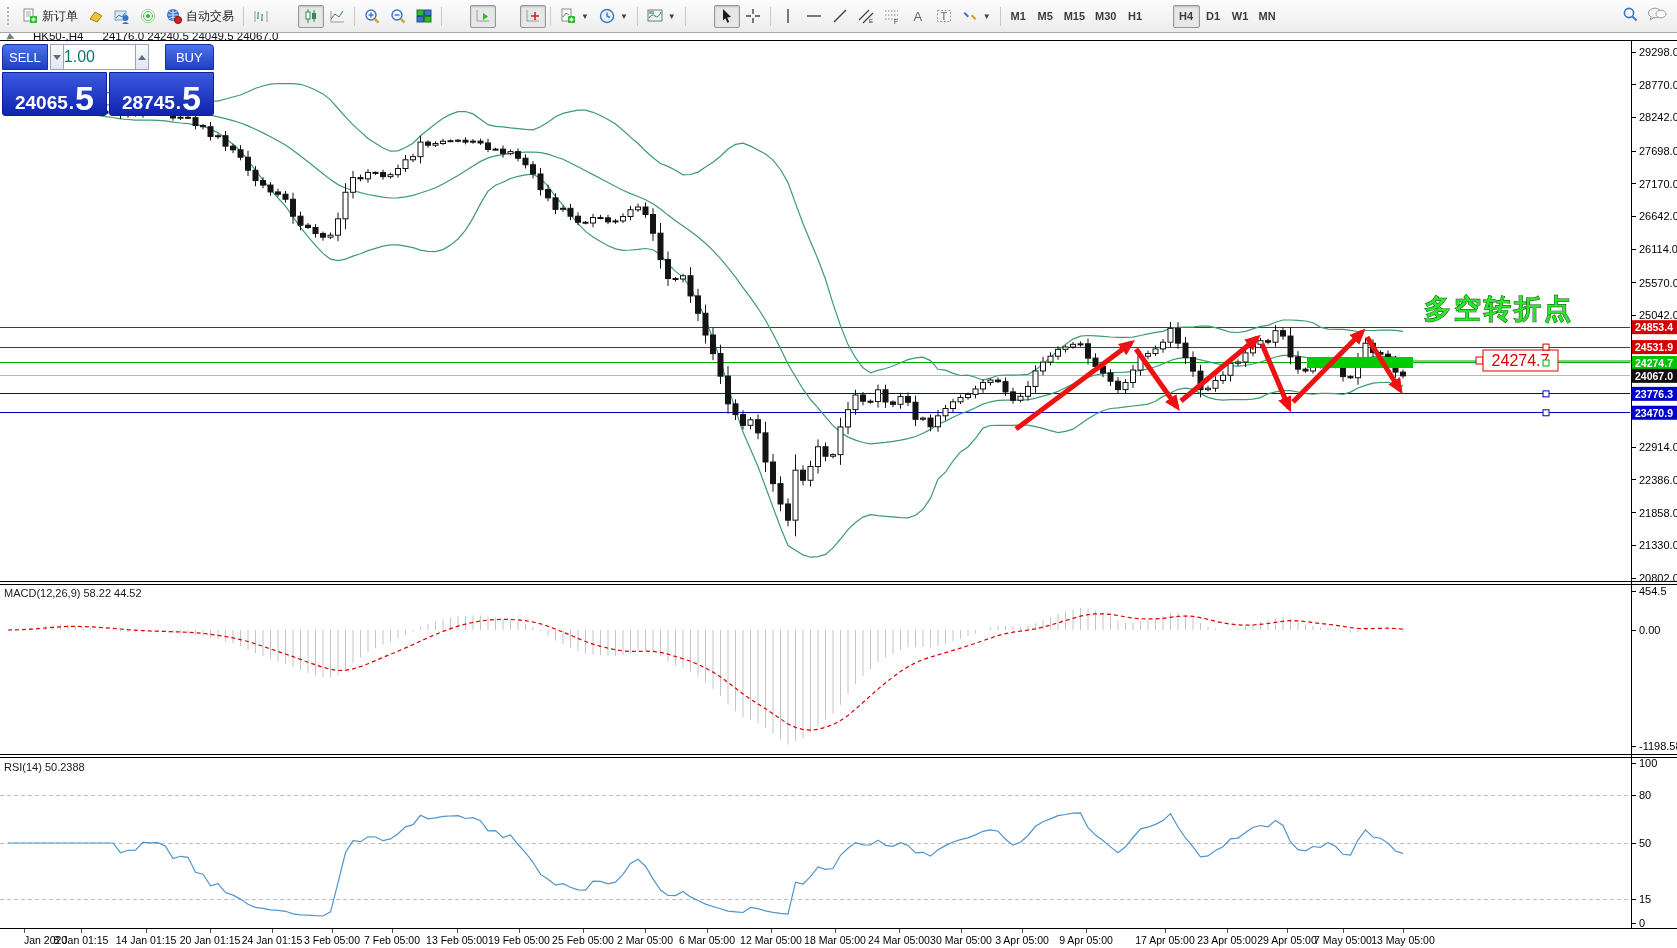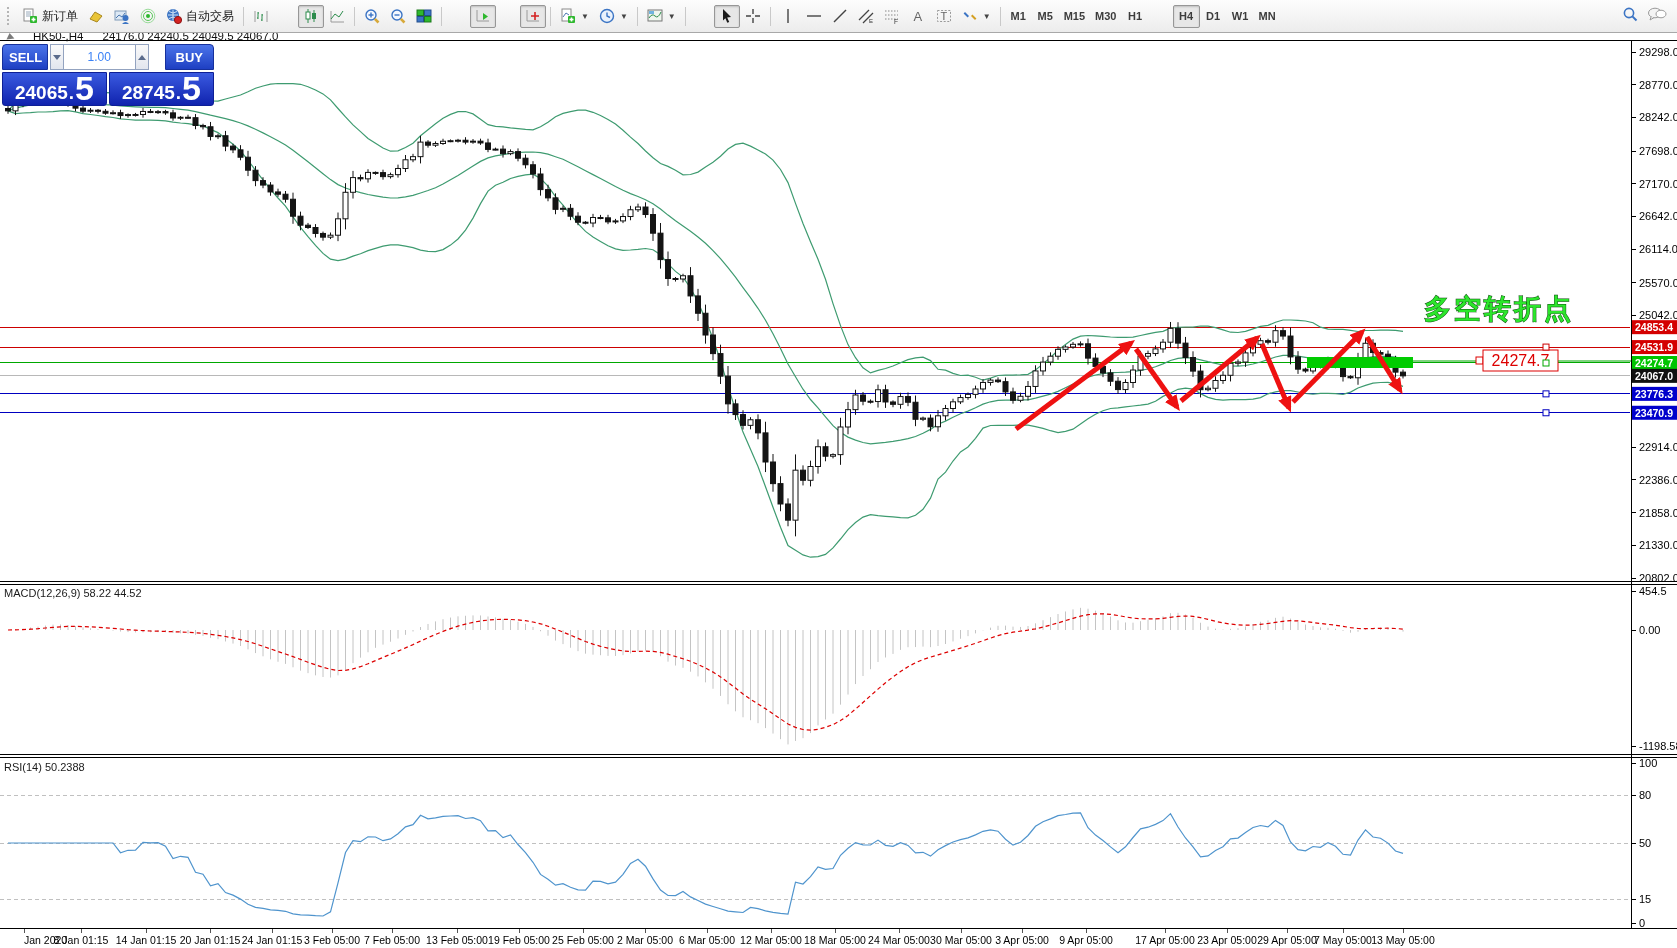--- a/index.html
+++ b/index.html
@@ -22,32 +22,32 @@
 
   
   .chart-title{position:absolute;left:6px;top:30px;z-index:6;display:flex;align-items:center;
     gap:19px;font-size:11.5px;color:#101010;}
   .tri{width:0;height:0;border-left:4px solid transparent;border-right:4px solid transparent;
     border-bottom:6px solid #7a7a7a;transform:rotate(-8deg);}
 
   
   .quote-panel{position:absolute;left:2px;top:44px;width:212px;z-index:6;}
   .qp-row1{display:flex;height:26px;align-items:stretch;}
-  .btn-sell,.btn-buy{color:#fff;font-weight:bold;font-size:13px;border:1px solid #16309c;
+  .btn-sell,.btn-buy{color:#fff;font-weight:normal;font-size:13px;border:1px solid #16309c;
     background:linear-gradient(#4b74ea,#1e3fc2);cursor:pointer;}
   .btn-sell{width:46px;border-radius:4px 0 0 0;}
   .btn-buy{width:51px;border-radius:0 4px 0 0;margin-left:16px;}
   .vol{display:flex;width:103px;margin-left:2px;}
   .vol button{width:14px;background:linear-gradient(#fafafa,#e2e6ee);border:1px solid #93a3c0;
     padding:0;display:flex;align-items:center;justify-content:center;cursor:pointer;}
   .arr-dn{width:0;height:0;border-left:4px solid transparent;border-right:4px solid transparent;border-top:5px solid #5a6b8c;}
   .arr-up{width:0;height:0;border-left:4px solid transparent;border-right:4px solid transparent;border-bottom:5px solid #5a6b8c;}
   .vol-val{flex:1;background:#fff;border-top:1px solid #93a3c0;border-bottom:1px solid #93a3c0;
-    text-align:center;font-size:12px;line-height:24px;color:#3b82f6;}
-  .qp-row2{display:flex;gap:2px;margin-top:2px;height:34px;}
+    text-align:left;font-size:16px;line-height:24px;color:#0f766e;}
+  .qp-row2{display:flex;gap:2px;margin-top:2px;height:44px;}
   .price-box{flex:1;background:linear-gradient(#3a5ae0,#1023ae);border:1px solid #0e1f96;
     color:#fff;display:flex;align-items:flex-end;justify-content:center;
     padding-bottom:2px;border-radius:0 0 3px 3px;}
   .price-main{font-size:19px;font-weight:bold;line-height:1.05;}
   .price-dot{font-size:19px;font-weight:bold;line-height:1.05;margin:0 1px;}
   .price-big{font-size:34px;font-weight:bold;line-height:.82;}
 
   svg text{font-family:"Liberation Sans",sans-serif;}
   #chart-svg{position:absolute;left:0;top:0;}
 </style>

